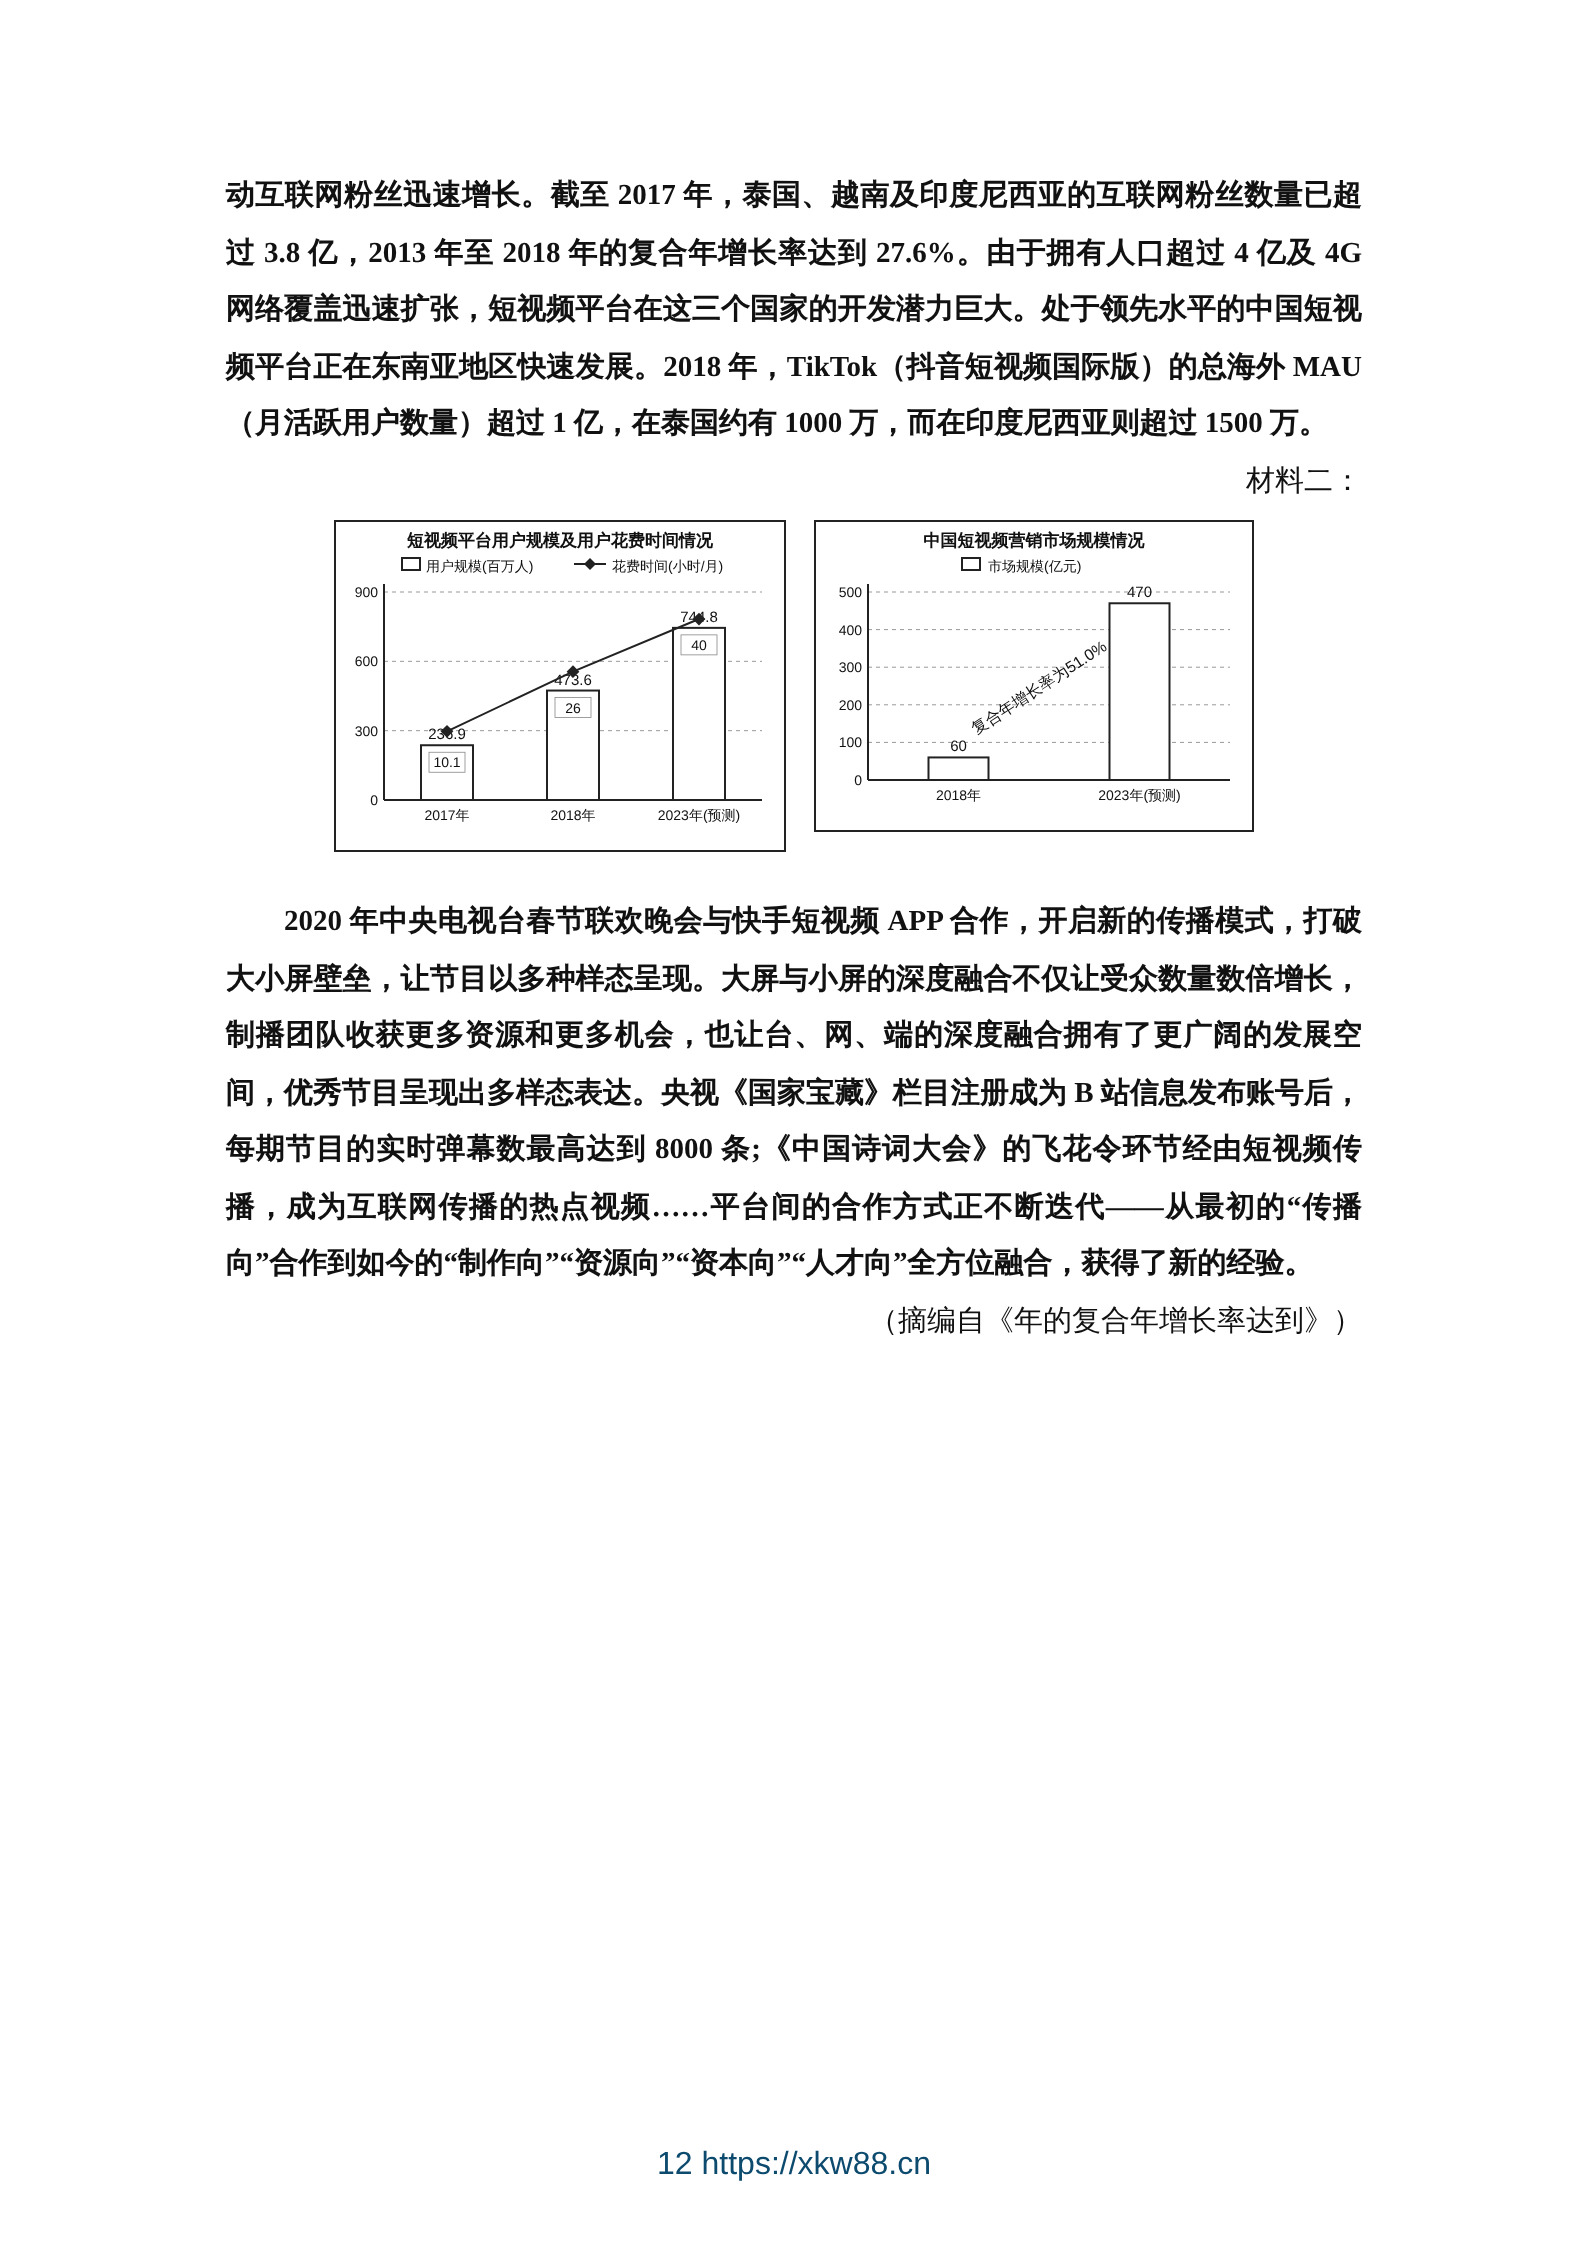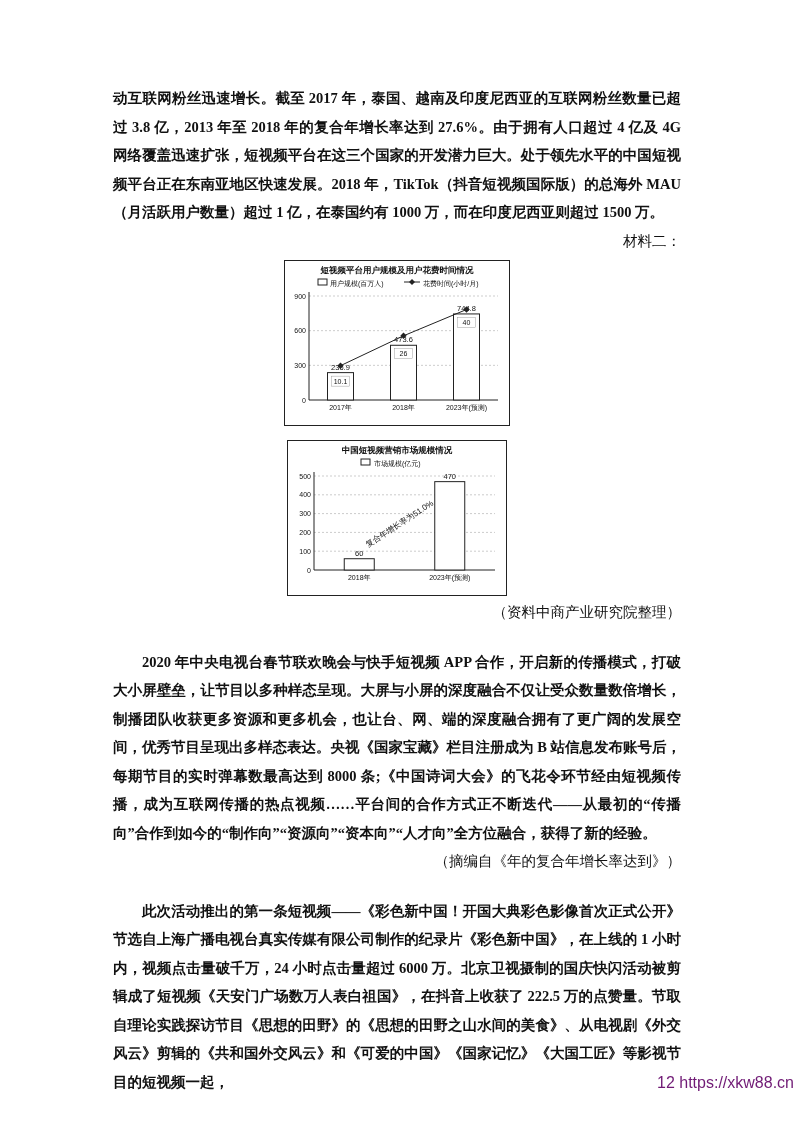--- a/index.html
+++ b/index.html
@@ -25,35 +25,34 @@
     line-height: 28.5px;
     color: #111111;
   }
   .para { text-align: justify; font-weight: bold; }
   .indent { text-indent: 2em; margin-top: 21px; }
   .cite { text-align: right; }
   .label { text-indent: 2em; text-align: right; }
   .charts-row {
     display: flex;
     justify-content: center;
-    align-items: center;
+    align-items: flex-start;
     gap: 14px;
     margin: 5px 0 2px 0;
-    flex-direction: column;
   }
   .charts-row svg { display: block; background: #ffffff; }
   svg text { font-family: "Liberation Sans", "DejaVu Sans", sans-serif; fill: #111111; }
   .footer {
     position: absolute;
     bottom: 30px;
     left: 0;
     width: 100%;
-    text-align: right;
+    text-align: center;
     font-size: 16px;
-    color: #701a75;
+    color: #0c4a6e;
     font-family: "Liberation Sans", "DejaVu Sans", sans-serif;
   }
 </style>
 </head>
 <body>
 
 <div class="page">
   <div class="content">
 
     <p class="para">动互联网粉丝迅速增长。截至 2017 年，泰国、越南及印度尼西亚的互联网粉丝数量已超过 3.8 亿，2013 年至 2018 年的复合年增长率达到 27.6%。由于拥有人口超过 4 亿及 4G 网络覆盖迅速扩张，短视频平台在这三个国家的开发潜力巨大。处于领先水平的中国短视频平台正在东南亚地区快速发展。2018 年，TikTok（抖音短视频国际版）的总海外 MAU（月活跃用户数量）超过 1 亿，在泰国约有 1000 万，而在印度尼西亚则超过 1500 万。</p>
@@ -119,25 +118,23 @@
           <rect x="57.25" y="118.72" width="30" height="11.28" fill="#fff" stroke="#222"></rect>
           <text x="72.25" y="115.72" text-anchor="middle" font-size="7.5">60</text>
           <text x="72.25" y="140" text-anchor="middle" font-size="7">2018年</text>
           <rect x="147.75" y="41.64" width="30" height="88.36" fill="#fff" stroke="#222"></rect>
           <text x="162.75" y="38.64" text-anchor="middle" font-size="7.5">470</text>
           <text x="162.75" y="140" text-anchor="middle" font-size="7">2023年(预测)</text>
           <text x="114" y="86" text-anchor="middle" font-size="8" transform="rotate(-33 114 86)">复合年增长率为51.0%</text>
         </svg>
     </div>
 
-    <p class="cite">（资料中商产业研究院整理）</p>
 
     <p class="para indent">2020 年中央电视台春节联欢晚会与快手短视频 APP 合作，开启新的传播模式，打破大小屏壁垒，让节目以多种样态呈现。大屏与小屏的深度融合不仅让受众数量数倍增长，制播团队收获更多资源和更多机会，也让台、网、端的深度融合拥有了更广阔的发展空间，优秀节目呈现出多样态表达。央视《国家宝藏》栏目注册成为 B 站信息发布账号后，每期节目的实时弹幕数最高达到 8000 条;《中国诗词大会》的飞花令环节经由短视频传播，成为互联网传播的热点视频……平台间的合作方式正不断迭代——从最初的“传播向”合作到如今的“制作向”“资源向”“资本向”“人才向”全方位融合，获得了新的经验。</p>
     <p class="cite">（摘编自《年的复合年增长率达到》）</p>
 
-    <p class="para indent">此次活动推出的第一条短视频——《彩色新中国！开国大典彩色影像首次正式公开》节选自上海广播电视台真实传媒有限公司制作的纪录片《彩色新中国》，在上线的 1 小时内，视频点击量破千万，24 小时点击量超过 6000 万。北京卫视摄制的国庆快闪活动被剪辑成了短视频《天安门广场数万人表白祖国》，在抖音上收获了 222.5 万的点赞量。节取自理论实践探访节目《思想的田野》的《思想的田野之山水间的美食》、从电视剧《外交风云》剪辑的《共和国外交风云》和《可爱的中国》《国家记忆》《大国工匠》等影视节目的短视频一起，</p>
 
   </div>
 
   <div class="footer">
     <span>12 https://xkw88.cn</span>
   </div>
 </div>
 
 </body></html>

